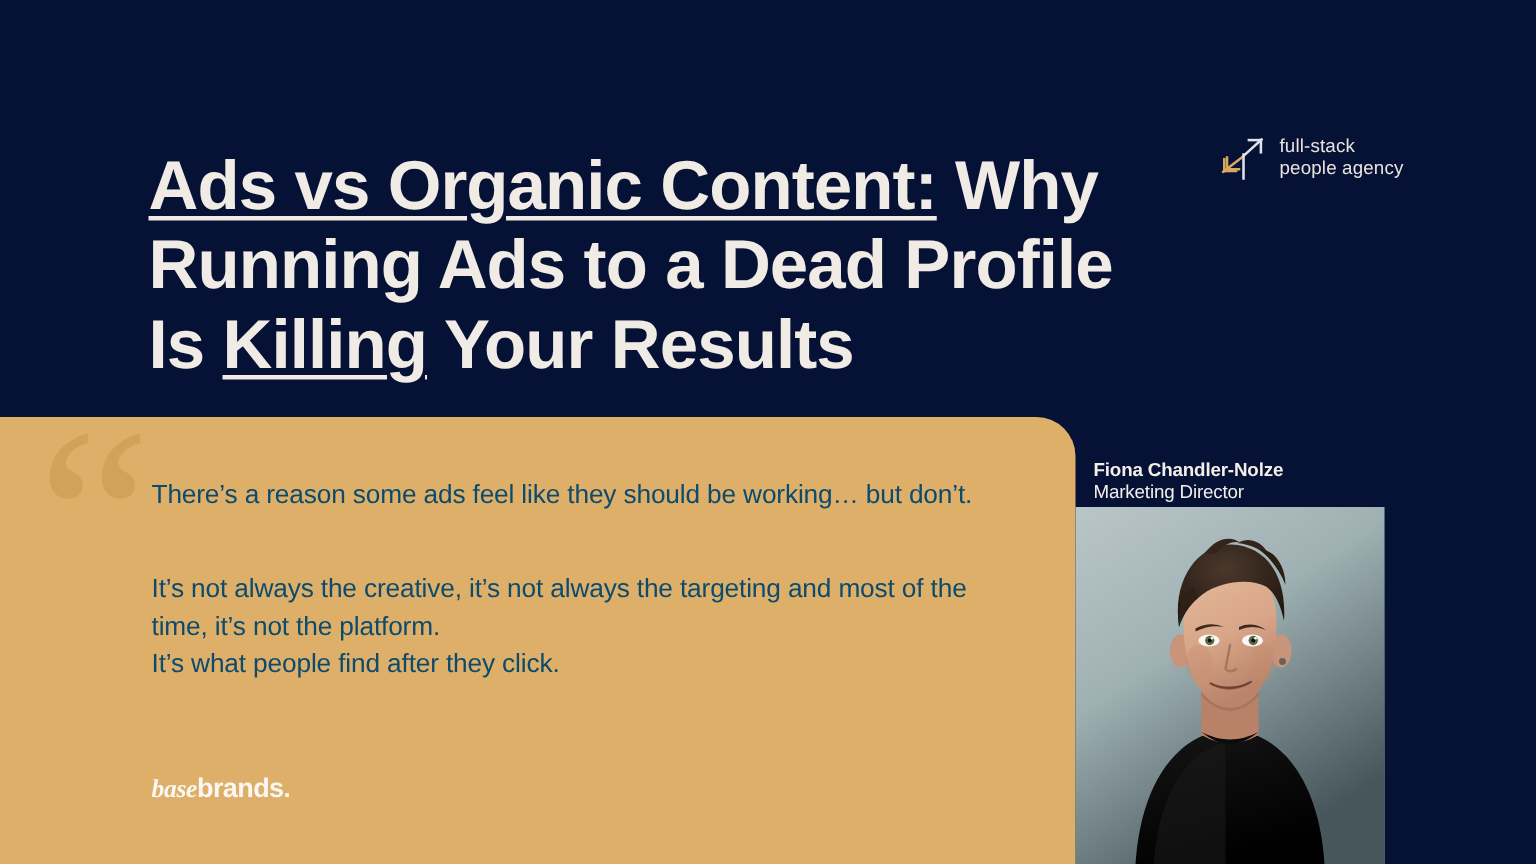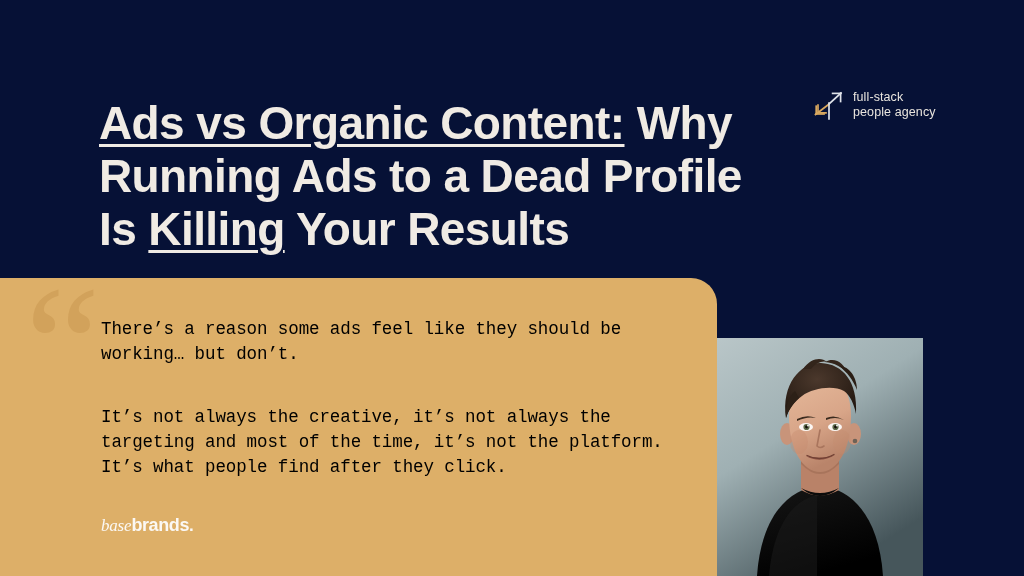--- a/index.html
+++ b/index.html
@@ -87,41 +87,41 @@
     line-height: 170px;
     color: #d2a25b;
     user-select: none;
     pointer-events: none;
   }
   .quote-text {
     position: absolute;
     left: 131px;
     top: 39px;
     width: 580px;
-    color: #000000;
-    font-family: Liberation Mono, monospace;
+    color: #0c4a6e;
+    font-family: Liberation Sans, sans-serif;
     font-size: 17.5px;
     line-height: 25px;
     letter-spacing: -0.1px;
   }
   .quote-text p { margin: 0; }
   .quote-text p + p { margin-top: 38px; }
 
   .basebrands {
     position: absolute;
     left: 131px;
     top: 194px;
     display: flex;
     align-items: baseline;
     color: #fbf8f4;
   }
   .bb-base {
     font-family: "Liberation Serif", serif;
     font-style: italic;
-    font-weight: normal;
+    font-weight: bold;
     font-size: 17px;
     letter-spacing: -0.2px;
     margin-top: 44px;
   }
   .bb-brands {
     font-family: "Liberation Sans", sans-serif;
     font-weight: bold;
     font-size: 18px;
     letter-spacing: -0.4px;
   }
@@ -214,20 +214,24 @@
 It’s what people find after they click.</p>
     </div>
 
     <div class="basebrands">
       <span class="bb-base">base</span>
         <span class="bb-brands">brands</span>
         <span class="bb-dot">.</span>
     </div>
   </div>
 
+  <div class="speaker-meta">
+    <div class="speaker-name">Fiona Chandler-Nolze</div>
+    <div class="speaker-role">Marketing Director</div>
+  </div>
 
   <div class="headshot">
     <svg width="206" height="238" viewBox="0 0 206 238">
       <defs>
         <linearGradient id="bgGrad" x1="0" y1="0" x2="0.55" y2="1">
           <stop offset="0%" stop-color="#b9c6c8"></stop>
           <stop offset="45%" stop-color="#9fb0b3"></stop>
           <stop offset="100%" stop-color="#46565b"></stop>
         </linearGradient>
         <linearGradient id="skin" x1="0" y1="0" x2="0.3" y2="1">

